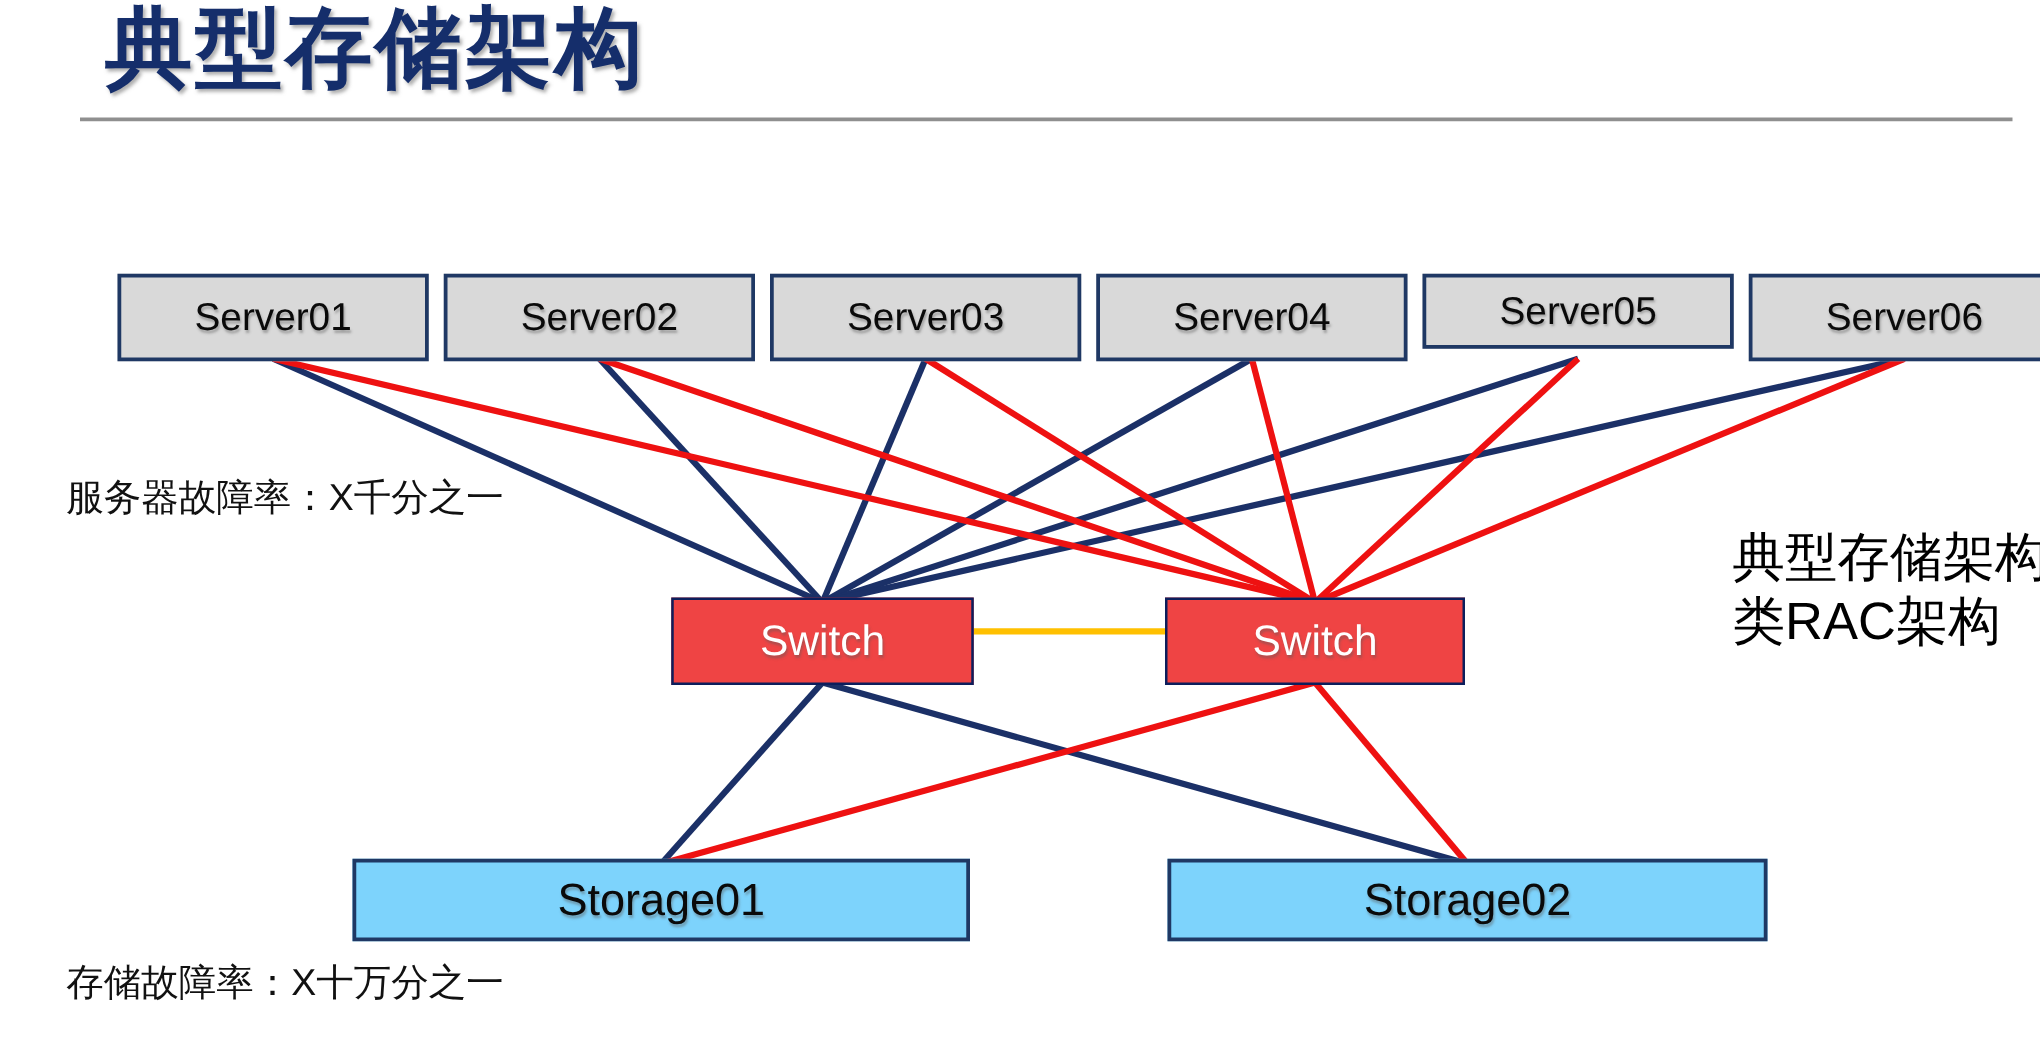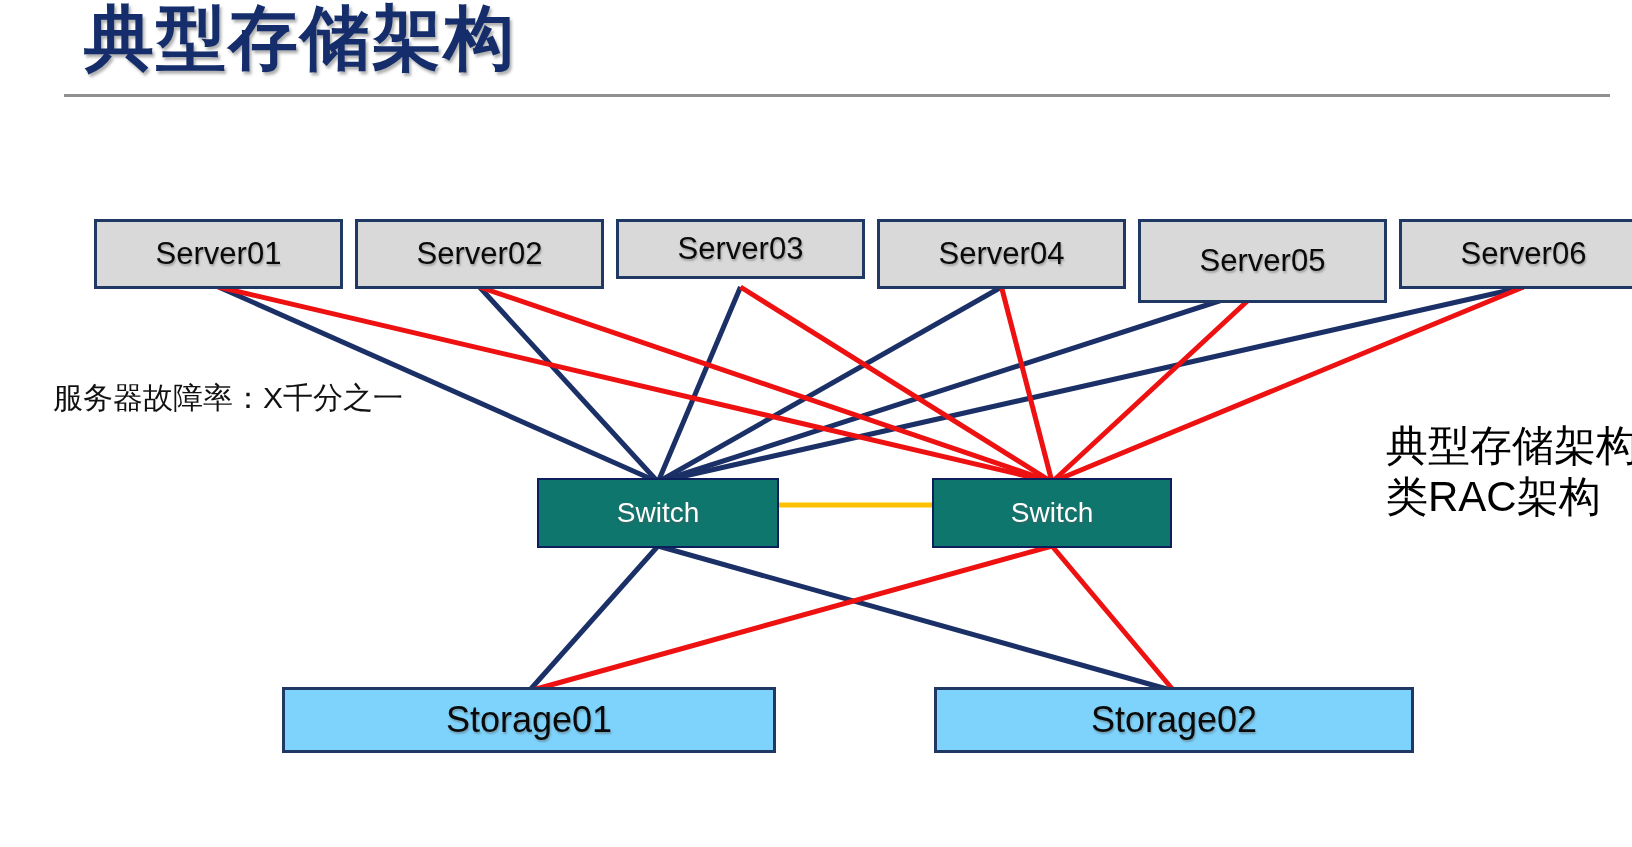--- a/index.html
+++ b/index.html
@@ -13,21 +13,21 @@
     font-size:70px;line-height:84px;font-weight:700;letter-spacing:2px;
     color:#152e6b;text-shadow:2px 3px 3px rgba(110,110,110,0.55);
   }
   .rule{position:absolute;left:16px;top:94px;width:1546px;height:3px;background:#8f8f8f;}
   svg.edges{position:absolute;left:0;top:0;}
   .node{
     position:absolute;display:flex;align-items:center;justify-content:center;
     box-sizing:border-box;text-shadow:1px 2px 2px rgba(90,90,90,0.45);
   }
   .server{background:#d9d9d9;border:3px solid #1f3864;font-size:31px;color:#0a0a0a;}
-  .switch{background:#0f766e;border:2px solid #0c1e5c;font-size:28px;color:#ffffff;align-items:center;}
+  .switch{background:#ef4444;border:2px solid #0c1e5c;font-size:34px;color:#ffffff;align-items:center;}
   .storage{background:#7dd3fc;border:3px solid #1f3864;font-size:36px;color:#0a0a0a;}
   .note{position:absolute;font-size:30px;color:#111111;white-space:nowrap;}
   .note-server{left:5px;top:378px;}
   .note-storage{left:5px;top:766px;}
   .annotation{position:absolute;left:1338px;top:420px;color:#000000;font-size:42px;line-height:51px;}
 </style>
 </head>
 <body>
 
 <div class="slide">
@@ -54,45 +54,46 @@
       <line x1="731" y1="505" x2="884" y2="505" stroke="#ffc000" stroke-width="5"></line>
     </svg>
 
   <div id="node-layer">
       <div class="node server" style="left: 46px; top: 219px; width: 249px; height: 70px;">
         <span>Server01</span>
       </div>
       <div class="node server" style="left: 307px; top: 219px; width: 249px; height: 70px;">
         <span>Server02</span>
       </div>
-      <div class="node server" style="left: 568px; top: 219px; width: 249px; height: 60px;">
+      <div class="node server" style="left: 568px; top: 219px; width: 249px; height: 70px;">
         <span>Server03</span>
       </div>
       <div class="node server" style="left: 829px; top: 219px; width: 249px; height: 70px;">
         <span>Server04</span>
       </div>
-      <div class="node server" style="left: 1090px; top: 219px; width: 249px; height: 84px;">
+      <div class="node server" style="left: 1090px; top: 219px; width: 249px; height: 60px;">
         <span>Server05</span>
       </div>
       <div class="node server" style="left: 1351px; top: 219px; width: 249px; height: 70px;">
         <span>Server06</span>
       </div>
       <div class="node switch" style="left: 489px; top: 478px; width: 242px; height: 70px;">
         <span>Switch</span>
       </div>
       <div class="node switch" style="left: 884px; top: 478px; width: 240px; height: 70px;">
         <span>Switch</span>
       </div>
       <div class="node storage" style="left: 234px; top: 687px; width: 494px; height: 66px;">
         <span>Storage01</span>
       </div>
       <div class="node storage" style="left: 886px; top: 687px; width: 480px; height: 66px;">
         <span>Storage02</span>
       </div>
     </div>
 
   <div class="note note-server">服务器故障率：X千分之一</div>
+  <div class="note note-storage">存储故障率：X十万分之一</div>
 
   <div class="annotation">
     <div>典型存储架构</div>
     <div>类RAC架构</div>
   </div>
 </div>
 
 </body></html>

